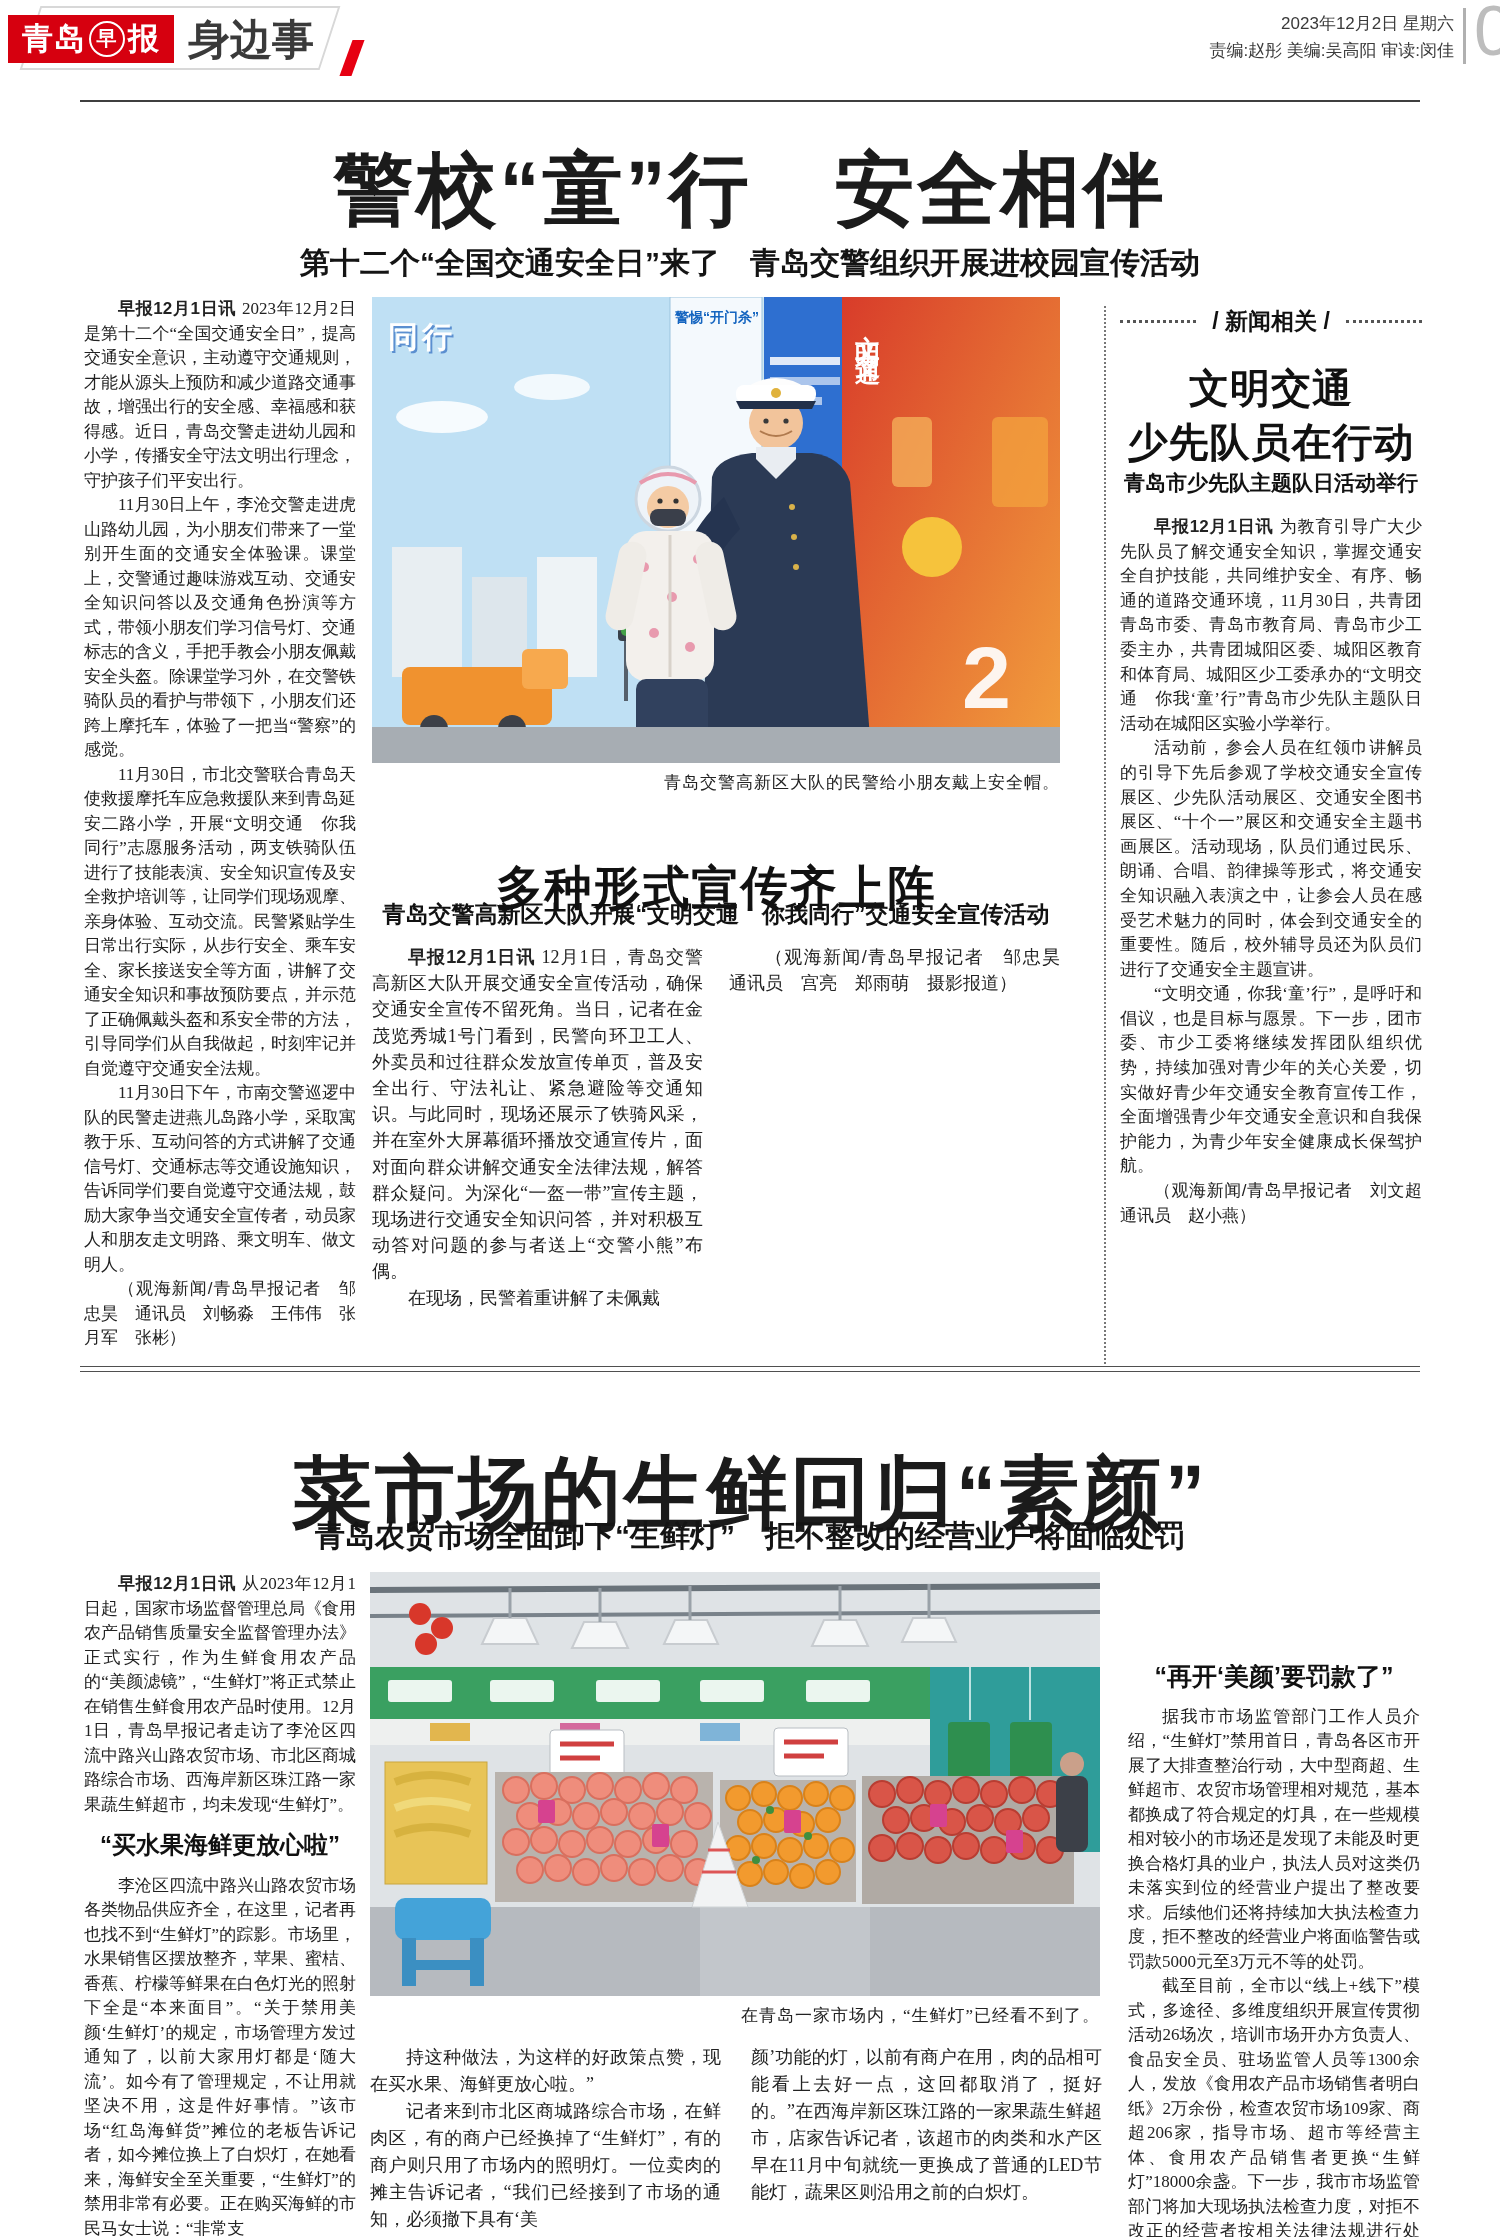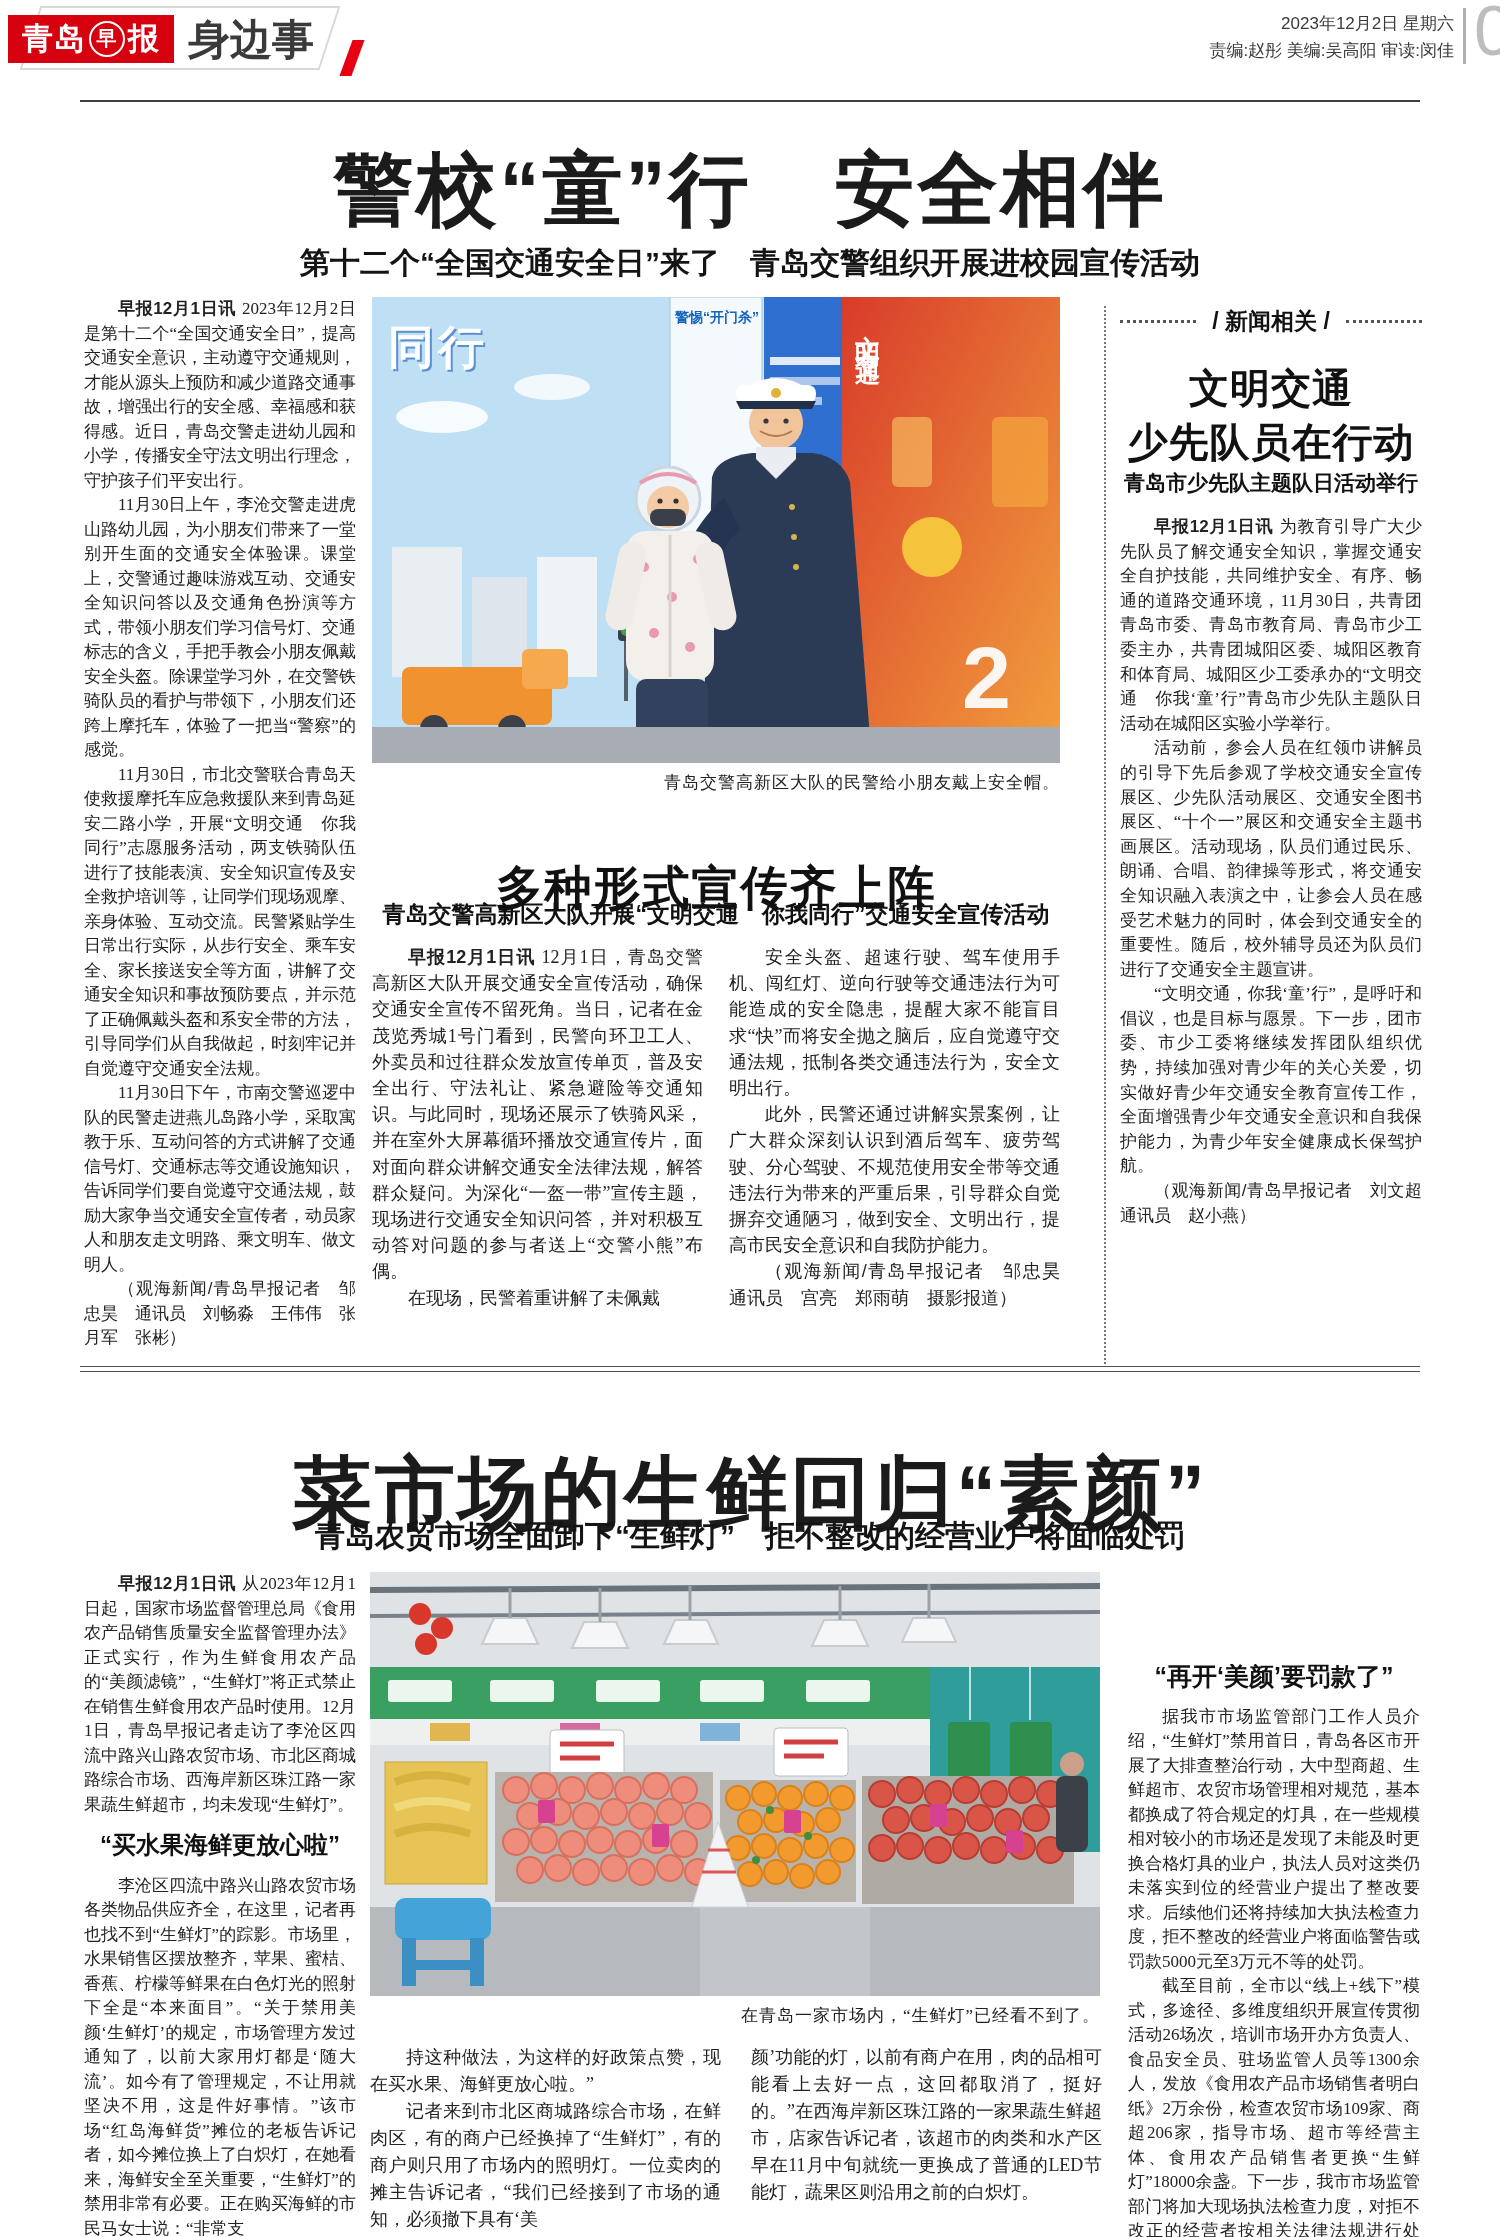--- a/index.html
+++ b/index.html
@@ -79,21 +79,21 @@
   .caption2 { left:370px; top:2004px; width:730px; }
   .b-cols { position:absolute; left:370px; top:2044px; width:732px; height:193px; display:flex; gap:30px; }
   .b-cols .col { width:351px; font-size:18px; line-height:27px; text-align:justify; overflow:hidden; }
   .b-cols .col p { margin:0; text-indent:2em; }
   .b-right { position:absolute; left:1128px; top:1664px; width:292px; height:661px; }
   .b-right .subhead { font-size:25px; margin:0 0 16px !important; }
 
   
   .figure1 svg, .figure2 svg { position:absolute; left:0; top:0; }
   .ph-label { position:absolute; font-family:"Liberation Sans","DejaVu Sans",sans-serif; font-weight:bold; }
-  .lbl-tongxing { left:16px; top:20px; font-size:46px; color:#fff; text-shadow:2px 2px 0 #5b8fd0; letter-spacing:4px; }
+  .lbl-tongxing { left:16px; top:20px; font-size:30px; color:#fff; text-shadow:2px 2px 0 #5b8fd0; letter-spacing:4px; }
   .lbl-poster { left:300px; top:12px; width:90px; font-size:14px; color:#1565c0; text-align:center; }
   .lbl-banner { left:480px; top:18px; font-size:25px; color:#fff; writing-mode:vertical-rl; letter-spacing:8px; }
   .lbl-num { left:590px; top:330px; font-size:88px; color:#fff; opacity:.92; }
 </style>
 </head>
 <body>
 
 <div class="page">
 
   <header>
@@ -209,24 +209,20 @@
   <div class="mid-title a2-deck abs">青岛交警高新区大队开展“文明交通　你我同行”交通安全宣传活动</div>
 
   <div class="a2-cols">
     <div class="col">
       <p><b class="lead">早报12月1日讯</b><span>12月1日，青岛交警高新区大队开展交通安全宣传活动，确保交通安全宣传不留死角。当日，记者在金茂览秀城1号门看到，民警向环卫工人、外卖员和过往群众发放宣传单页，普及安全出行、守法礼让、紧急避险等交通知识。与此同时，现场还展示了铁骑风采，并在室外大屏幕循环播放交通宣传片，面对面向群众讲解交通安全法律法规，解答群众疑问。为深化“一盔一带”宣传主题，现场进行交通安全知识问答，并对积极互动答对问题的参与者送上“交警小熊”布偶。</span></p>
       <div class="flow">
           <p>在现场，民警着重讲解了未佩戴</p>
         </div>
     </div>
     <div class="col">
-      <div class="flow noindent-first">
-          <p>安全头盔、超速行驶、驾车使用手机、闯红灯、逆向行驶等交通违法行为可能造成的安全隐患，提醒大家不能盲目求“快”而将安全抛之脑后，应自觉遵守交通法规，抵制各类交通违法行为，安全文明出行。</p>
-          <p>此外，民警还通过讲解实景案例，让广大群众深刻认识到酒后驾车、疲劳驾驶、分心驾驶、不规范使用安全带等交通违法行为带来的严重后果，引导群众自觉摒弃交通陋习，做到安全、文明出行，提高市民安全意识和自我防护能力。</p>
-        </div>
       <p class="byline">（观海新闻/青岛早报记者　邹忠昊　通讯员　宫亮　郑雨萌　摄影报道）</p>
     </div>
   </div>
 
   <aside class="related">
     <div class="kicker">
       <span class="dots"></span>
       <span>/ 新闻相关 /</span>
       <span class="dots"></span>
     </div>

